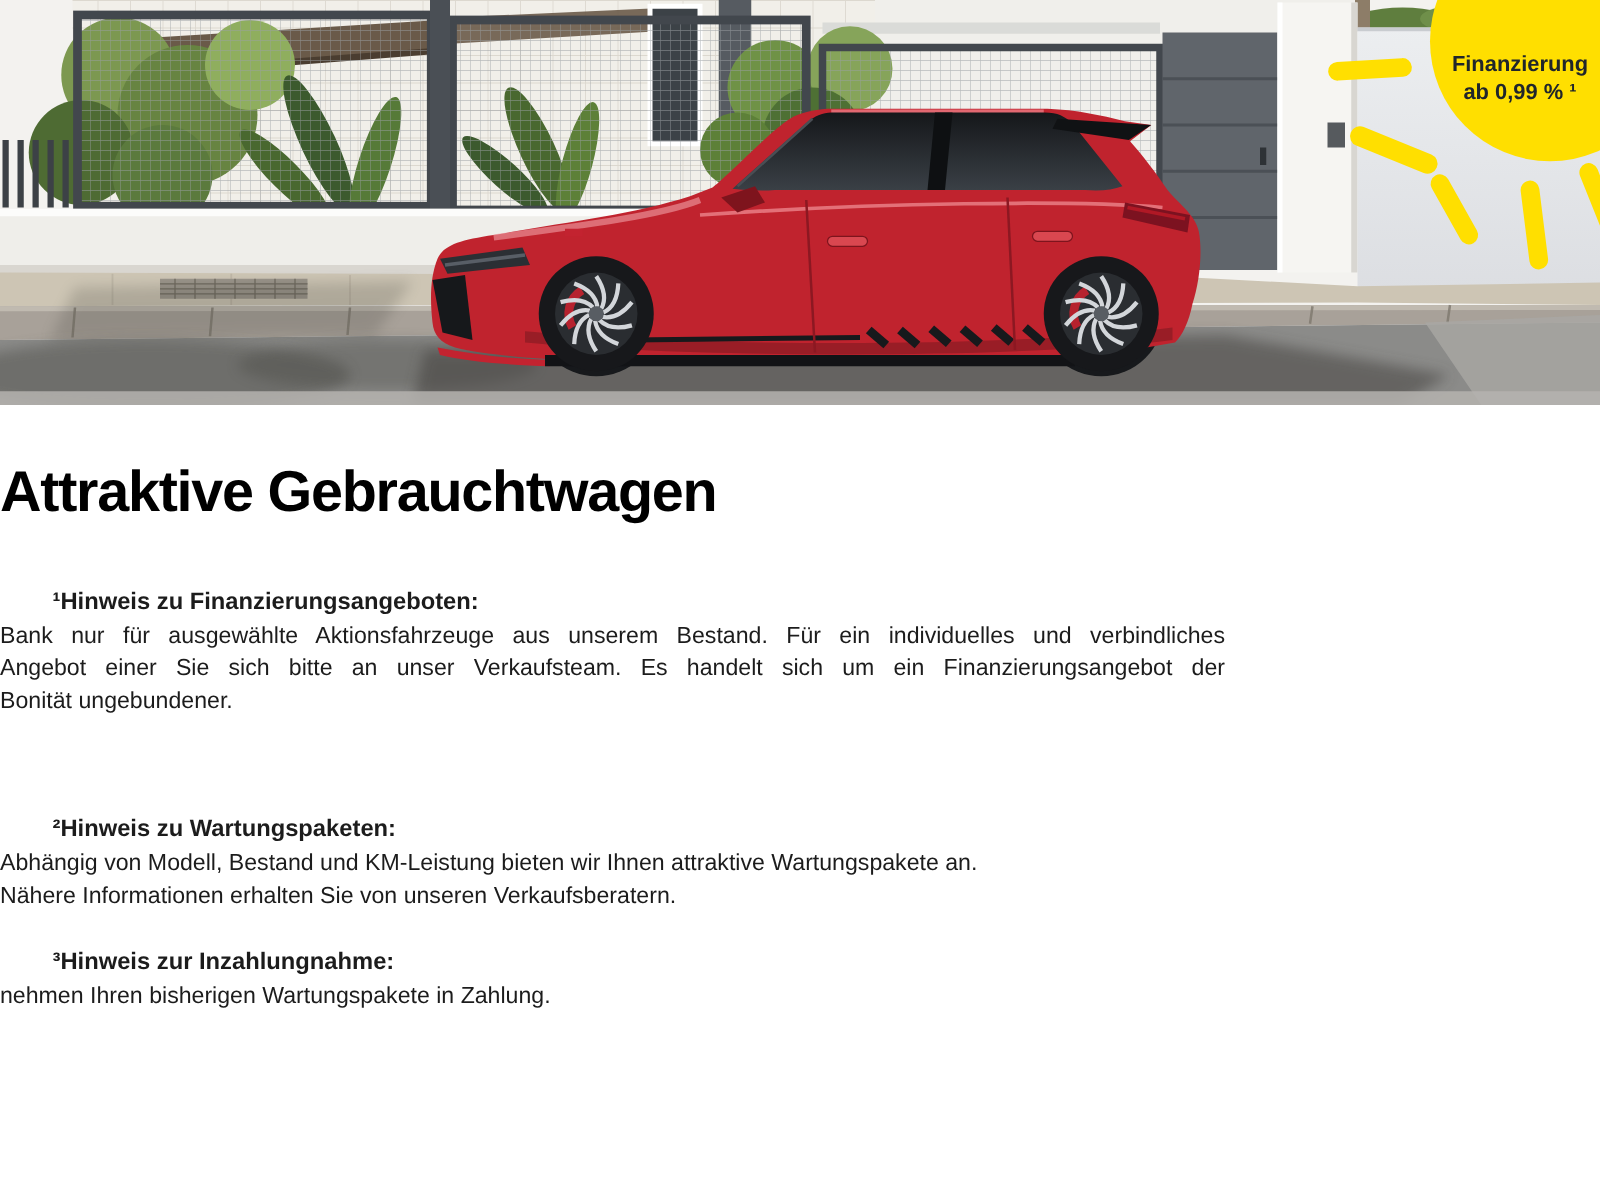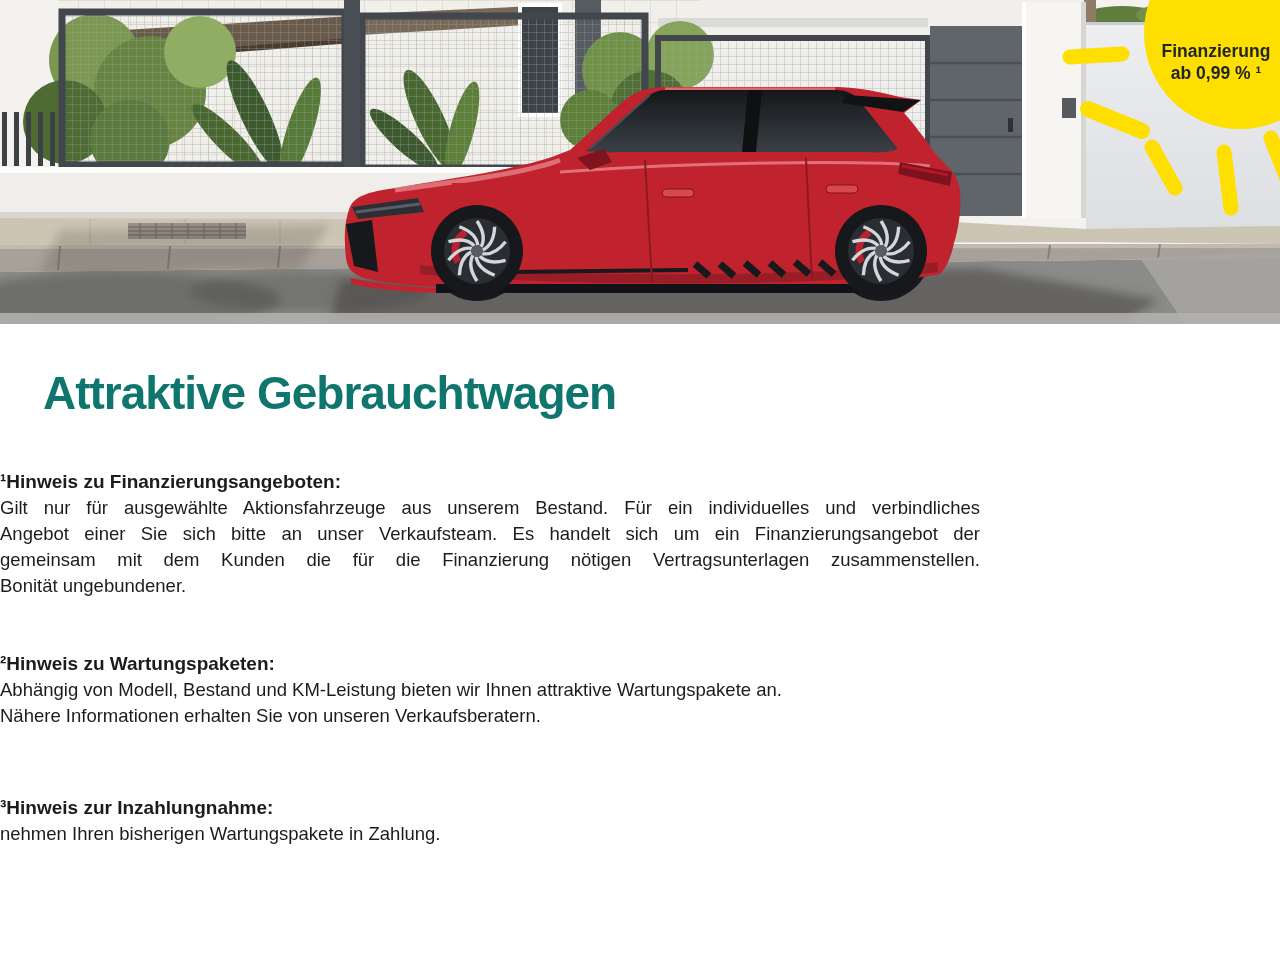--- a/index.html
+++ b/index.html
@@ -2,24 +2,24 @@
 <html><head>
 <meta charset="utf-8">
 <style>
   html,body{margin:0;padding:0;background:#ffffff;}
   .page{position:relative;width:1280px;height:960px;background:#ffffff;overflow:hidden;
         font-family:"Liberation Sans", sans-serif;color:#1c1c1c;}
   .hero{position:absolute;top:0;left:0;width:1280px;height:324px;overflow:hidden;}
   .hero svg{display:block;}
   .content{position:absolute;left:53px;top:0;width:980px;}
   h1.title{position:absolute;left:0;top:366px;margin:0;width:980px;
-           font-size:46px;font-weight:bold;letter-spacing:-1px;color:#0f766e;white-space:nowrap;padding-left:43px;}
+           font-size:46px;font-weight:bold;letter-spacing:-1px;color:#000000;white-space:nowrap;}
   .section{position:absolute;left:0;width:980px;font-size:18.5px;line-height:26px;color:#1c1c1c;}
-  .sec1{top:469px;} .sec2{top:651px;} .sec3{top:795px;}
-  .sec-heading{font-weight:bold;font-size:19px;}
+  .sec1{top:469px;} .sec2{top:651px;} .sec3{top:757px;}
+  .sec-heading{font-weight:bold;font-size:19px;padding-left:42px;}
   .line{min-height:26px;}
   .jline{text-align:justify;text-align-last:justify;}
   .badge-text{font-weight:bold;fill:#20262b;}
 </style>
 </head>
 <body>
 
 <div class="page">
 
   <div class="hero">
@@ -217,23 +217,22 @@
         <text class="badge-text" x="1216" y="57" font-size="17.5" text-anchor="middle">Finanzierung</text>
         <text class="badge-text" x="1216" y="79" font-size="17.5" text-anchor="middle">ab 0,99 % ¹</text>
       </g>
     </svg>
   </div>
 
   <h1 class="title content">Attraktive Gebrauchtwagen</h1>
 
   <div class="section sec1 content">
     <div class="line sec-heading">¹Hinweis zu Finanzierungsangeboten:</div>
-    <div class="line jline">Gilt nur für ausgewählte Aktionsfahrzeuge aus unserem Bestand. Für ein individuelles und verbindliches</div>
+    <div class="line jline">Bank nur für ausgewählte Aktionsfahrzeuge aus unserem Bestand. Für ein individuelles und verbindliches</div>
     <div class="line jline">Angebot einer Sie sich bitte an unser Verkaufsteam. Es handelt sich um ein Finanzierungsangebot der</div>
-    <div class="line jline">gemeinsam mit dem Kunden die für die Finanzierung nötigen Vertragsunterlagen zusammenstellen.</div>
     <div class="line">Bonität ungebundener.</div>
   </div>
 
   <div class="section sec2 content">
     <div class="line sec-heading">²Hinweis zu Wartungspaketen:</div>
     <div class="line">Abhängig von Modell, Bestand und KM-Leistung bieten wir Ihnen attraktive Wartungspakete an.</div>
     <div class="line">Nähere Informationen erhalten Sie von unseren Verkaufsberatern.</div>
   </div>
 
   <div class="section sec3 content">

